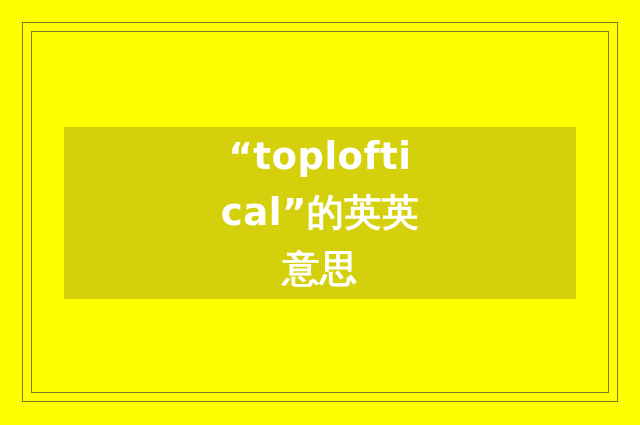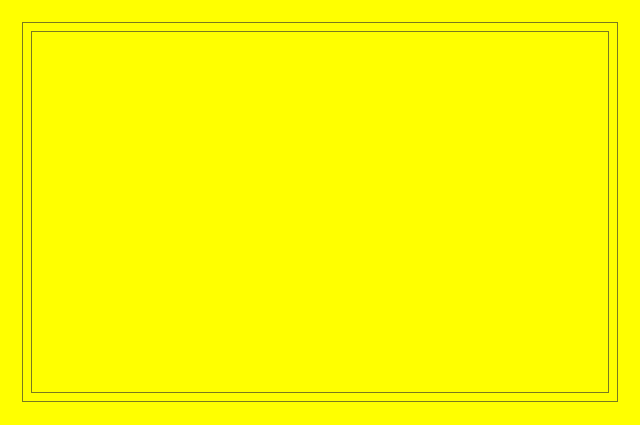--- a/index.html
+++ b/index.html
@@ -75,14 +75,17 @@
 </style>
 </head>
 <body>
 
 <div id="poster">
 
   <div class="frame frame-outer"></div>
 
   <div class="frame frame-inner"></div>
 
+  <div class="banner">
+    <div class="banner-title">“toplofti cal”的英英意思</div>
+  </div>
 
 </div>
 
 </body></html>

